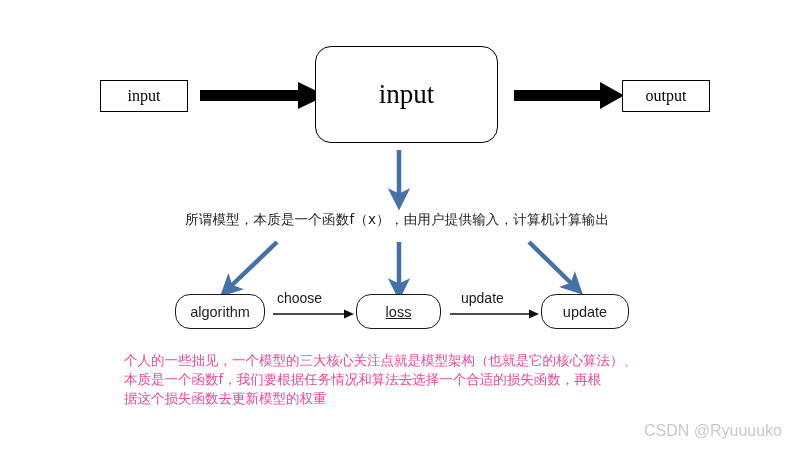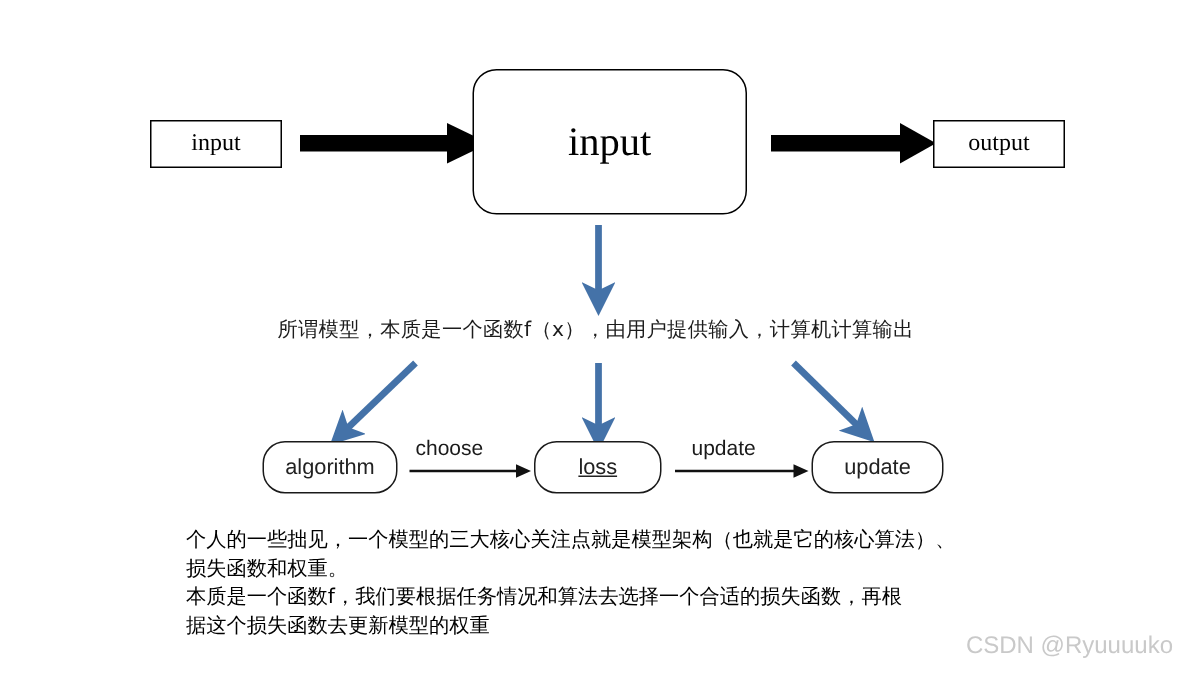--- a/index.html
+++ b/index.html
@@ -92,21 +92,21 @@
     letter-spacing: 0.2px;
   }
   #notes-block {
     position: absolute;
     left: 124px;
     top: 351px;
     width: 600px;
     font-family: "DejaVu Sans", "Liberation Sans", sans-serif;
     font-size: 13.5px;
     line-height: 19px;
-    color: #000000;
+    color: #ec4899;
   }
   #notes-block p { margin: 0; white-space: nowrap; }
 
   #watermark {
     position: absolute;
     right: 18px;
     bottom: 10px;
     font-family: "Liberation Sans", sans-serif;
     font-size: 16px;
     color: #c9c9c9;
@@ -167,20 +167,19 @@
   <div class="box box-small" id="box-weight">update</div>
 
   <div class="edge-label" id="label-choose">choose</div>
 
   <div class="edge-label" id="label-update">update</div>
 
   <div class="cn-text" id="caption-function">所谓模型，本质是一个函数f（x），由用户提供输入，计算机计算输出</div>
 
   <div id="notes-block">
     <p>个人的一些拙见，一个模型的三大核心关注点就是模型架构（也就是它的核心算法）、</p>
-    <p>损失函数和权重。</p>
     <p>本质是一个函数f，我们要根据任务情况和算法去选择一个合适的损失函数，再根</p>
     <p>据这个损失函数去更新模型的权重</p>
   </div>
 
   <div id="watermark">CSDN @Ryuuuuko</div>
 
 </div>
 
 </body></html>

